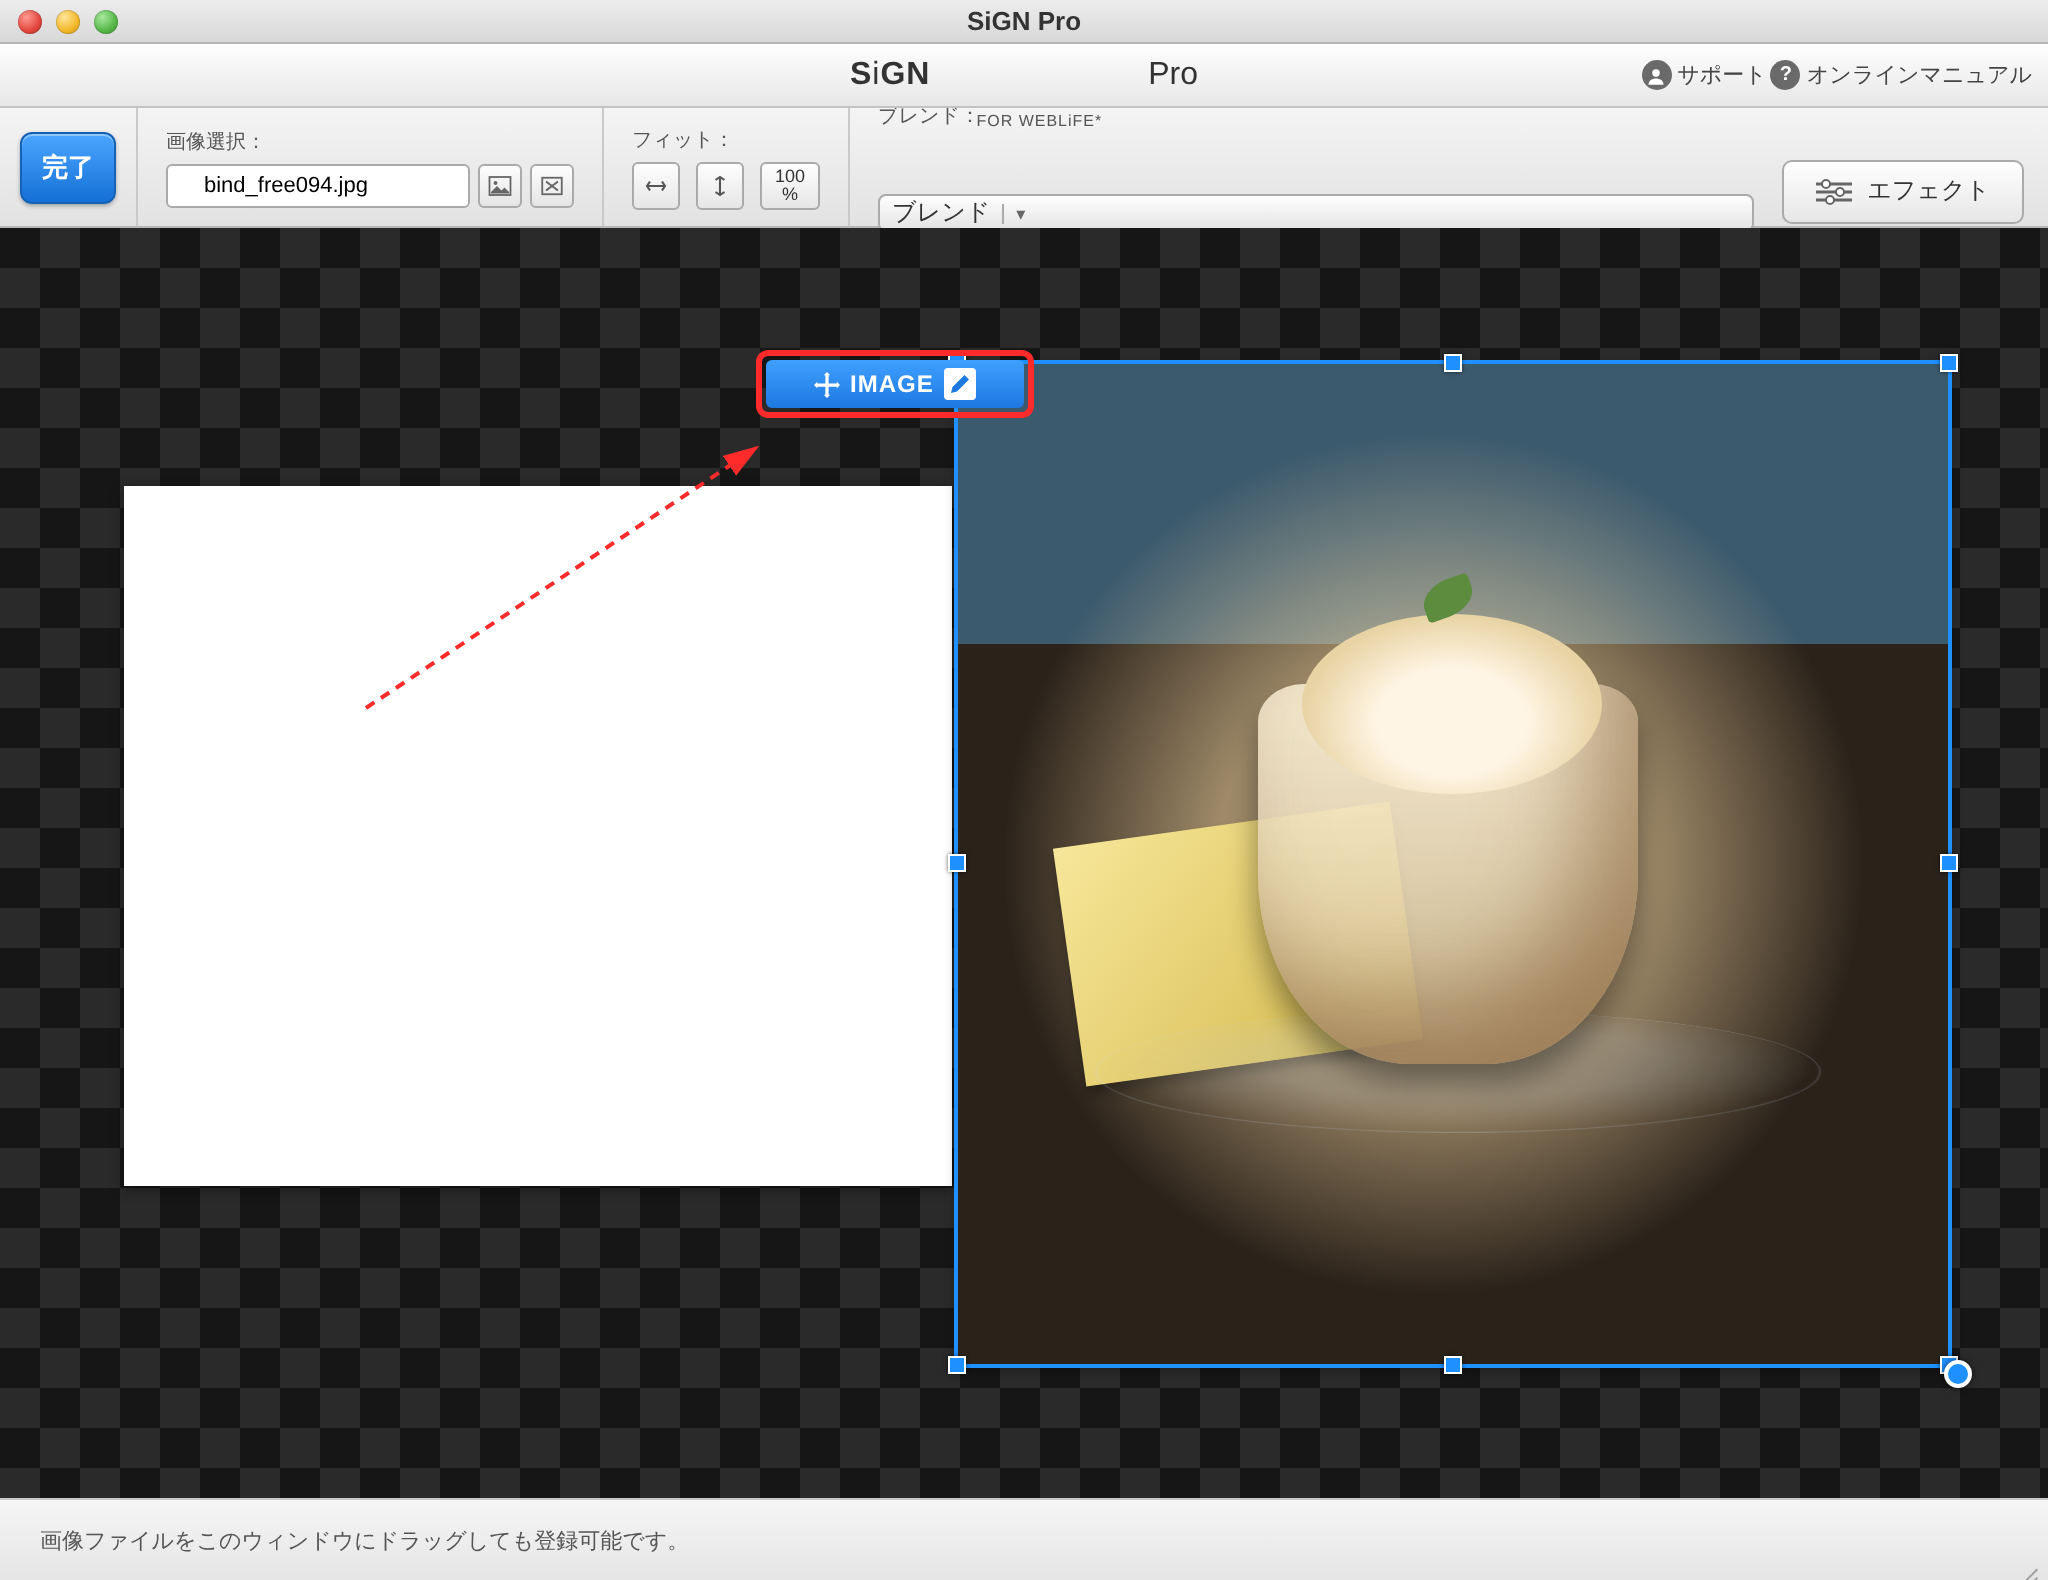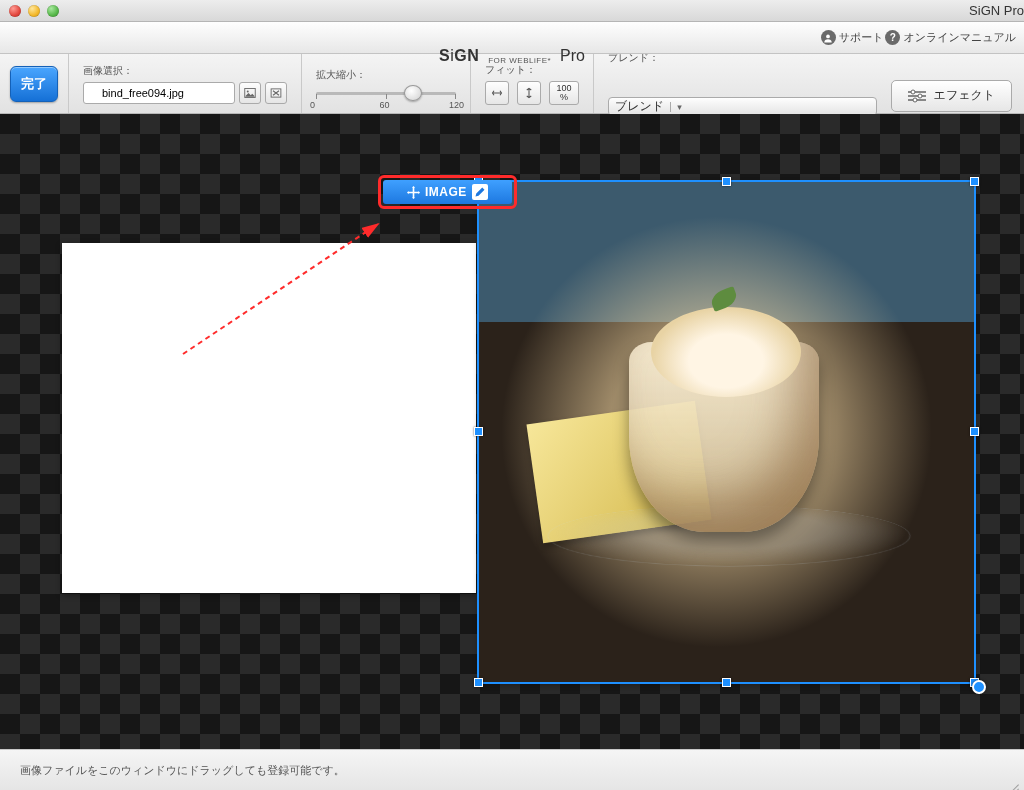--- a/index.html
+++ b/index.html
@@ -20,32 +20,32 @@
   border-bottom: 1px solid #b5b5b5;
   display: flex;
   align-items: center;
   position: relative;
 }
 .traffic { display: flex; gap: 7px; padding-left: 9px; }
 .tl-btn { width: 12px; height: 12px; border-radius: 50%; box-shadow: inset 0 0 1px rgba(0,0,0,.4); }
 .tl-red { background: radial-gradient(circle at 35% 30%, #ff9b93, #e2463d 60%, #b03029); }
 .tl-yellow { background: radial-gradient(circle at 35% 30%, #ffe69a, #f3b728 60%, #c7941e); }
 .tl-green { background: radial-gradient(circle at 35% 30%, #a7e89d, #55b748 60%, #3e8e34); }
-.titlebar-title { position: absolute; left: 0; right: 0; text-align: right; font-size: 13px; color: #333; font-weight: 400; }
+.titlebar-title { position: absolute; left: 0; right: 0; text-align: center; font-size: 13px; color: #333; font-weight: 700; }
 
 .brandbar {
   height: 32px;
   background: linear-gradient(#fefefe, #e7e7e7);
   border-bottom: 1px solid #c3c3c3;
   display: flex;
   align-items: center;
   justify-content: center;
   position: relative;
 }
-.brand { font-size: 16px; display: flex; align-items: flex-end; gap: 9px; }
+.brand { font-size: 16px; display: flex; align-items: center; gap: 23px; }
 .brand-sign { font-weight: 800; letter-spacing: .5px; }
 .brand-sign .i { font-weight: 400; }
 .brand-sub { font-size: 8px; letter-spacing: .5px; color: #555; position: relative; margin-top: 46px; }
 .brand-pro { font-weight: 300; font-size: 16px; }
 .brand-right { position: absolute; right: 8px; display: flex; align-items: center; gap: 2px; font-size: 11px; color: #444; }
 .round-icon { display:inline-flex; width:15px; height:15px; border-radius:50%; background:#6a6a6a; align-items:center; justify-content:center; color:#fff; font-size:10px; font-weight:bold; }
 
 .toolbar {
   height: 60px;
   background: linear-gradient(#f4f4f4, #e2e2e2);
@@ -205,38 +205,20 @@
       <span class="sq-btn">
         <svg viewBox="0 0 16 16" width="12" height="12">
             <rect x="1.5" y="2.5" width="13" height="11" fill="none" stroke="#666" stroke-width="1.2"></rect>
             <path d="M4 5l8 6M12 5l-8 6" stroke="#666" stroke-width="1.4"></path>
           </svg>
       </span>
     </div>
   </div>
 
 
-  <div class="group">
-    <div class="group-label">拡大縮小：</div>
-    <div class="zoom-track">
-      <div class="zoom-rail"></div>
-      <div class="zoom-thumb"></div>
-      <div class="zoom-ticks">
-        <div class="zoom-tick">
-            <span>0</span>
-          </div>
-        <div class="zoom-tick">
-            <span>60</span>
-          </div>
-        <div class="zoom-tick">
-            <span>120</span>
-          </div>
-      </div>
-    </div>
-  </div>
 
   <div class="group">
     <div class="group-label">フィット：</div>
     <div class="fit-row">
       <span class="fit-btn">
         <svg viewBox="0 0 16 16">
             <path d="M2 8h12M4 5l-2 3 2 3M12 5l2 3-2 3" stroke="#555" stroke-width="1.4" fill="none"></path>
           </svg>
       </span>
       <span class="fit-btn">

